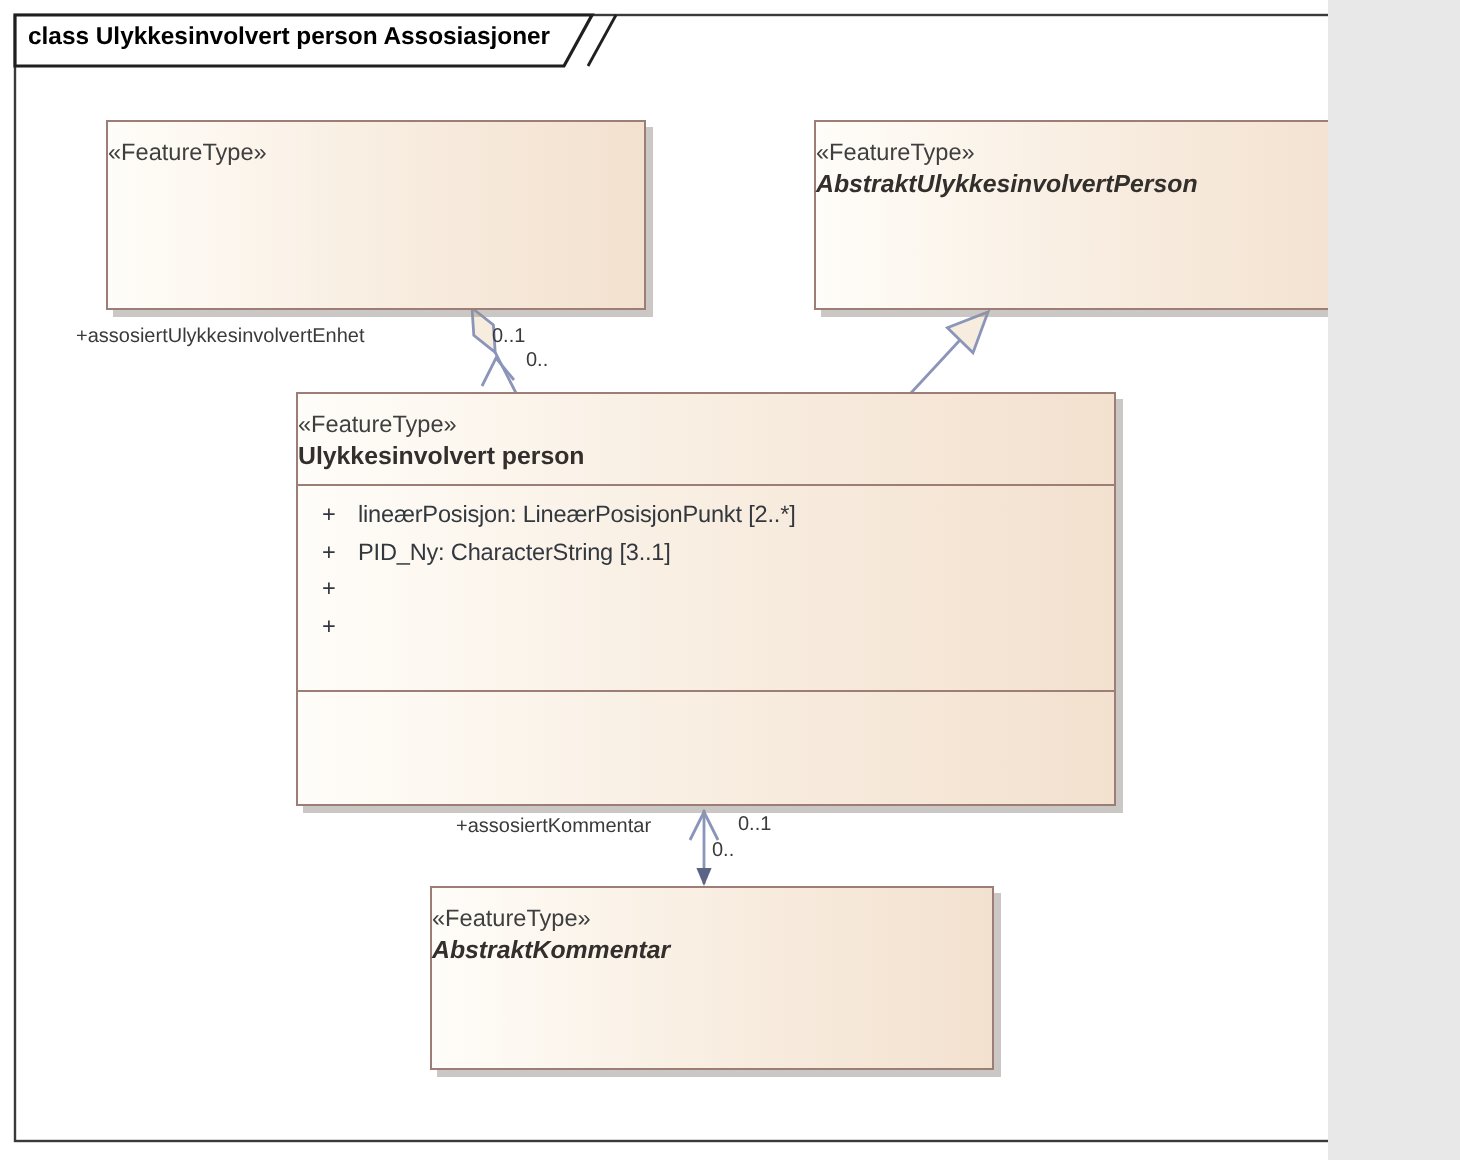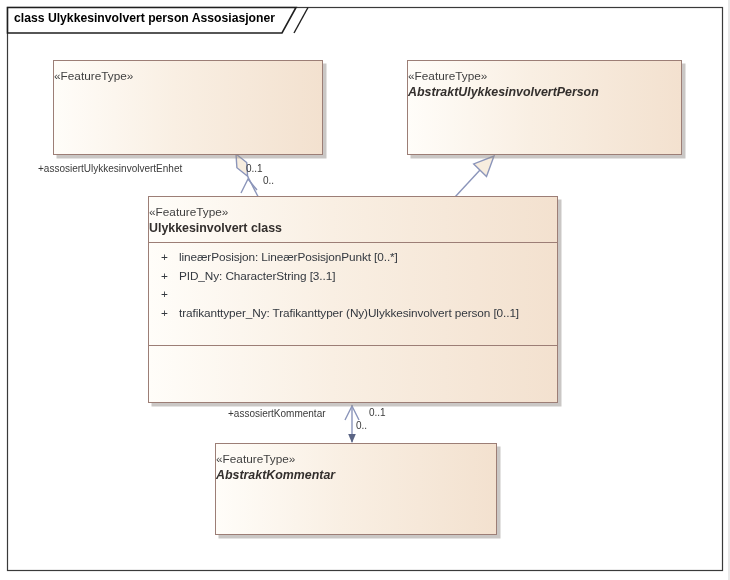--- a/index.html
+++ b/index.html
@@ -1,17 +1,17 @@
 <!DOCTYPE html>
 <html><head>
 <meta charset="utf-8">
 <style>
   html,body{margin:0;padding:0;background:#e8e8e8;}
   #stage{
-    position:relative;width:728px;height:580px;background:#ffffff;
+    position:relative;width:664px;height:580px;background:#ffffff;
     font-family:"Liberation Sans",sans-serif;overflow:hidden;
   }
   #connector-layer{position:absolute;left:0;top:0;width:730px;height:580px;}
 
   .uml-box{
     position:absolute;
     background:linear-gradient(90deg,#fffdf9 0%,#f9efe3 45%,#f3e1cf 100%);
     border:1px solid #9c7e76;
     box-shadow:3.5px 3.5px 0 rgba(150,144,140,0.5);
     box-sizing:border-box;
@@ -78,37 +78,36 @@
   <div class="uml-box" style="left:407px;top:60px;width:275px;height:95px;">
     <div class="box-head">
       <span class="stereotype">«FeatureType»</span>
       <span class="class-name abstract">AbstraktUlykkesinvolvertPerson</span>
     </div>
   </div>
 
   <div class="uml-box" style="left:148px;top:196px;width:410px;height:207px;">
     <div class="box-head" style="height:45px;box-sizing:border-box;">
       <span class="stereotype">«FeatureType»</span>
-      <span class="class-name">Ulykkesinvolvert class</span>
+      <span class="class-name">Ulykkesinvolvert person</span>
     </div>
     <div class="compartment attr-list" style="height:103px;">
       <div class="attr-row">
         <span class="attr-vis">+</span>
-        <span>lineærPosisjon: LineærPosisjonPunkt [0..*]</span>
+        <span>lineærPosisjon: LineærPosisjonPunkt [2..*]</span>
       </div>
       <div class="attr-row">
         <span class="attr-vis">+</span>
         <span>PID_Ny: CharacterString [3..1]</span>
       </div>
       <div class="attr-row">
         <span class="attr-vis">+</span>
       </div>
       <div class="attr-row">
         <span class="attr-vis">+</span>
-        <span>trafikanttyper_Ny: Trafikanttyper (Ny)Ulykkesinvolvert person [0..1]</span>
       </div>
     </div>
     <div class="compartment" style="height:58px;"></div>
   </div>
 
   <div class="uml-box" style="left:215px;top:443px;width:282px;height:92px;">
     <div class="box-head">
       <span class="stereotype">«FeatureType»</span>
       <span class="class-name abstract">AbstraktKommentar</span>
     </div>

